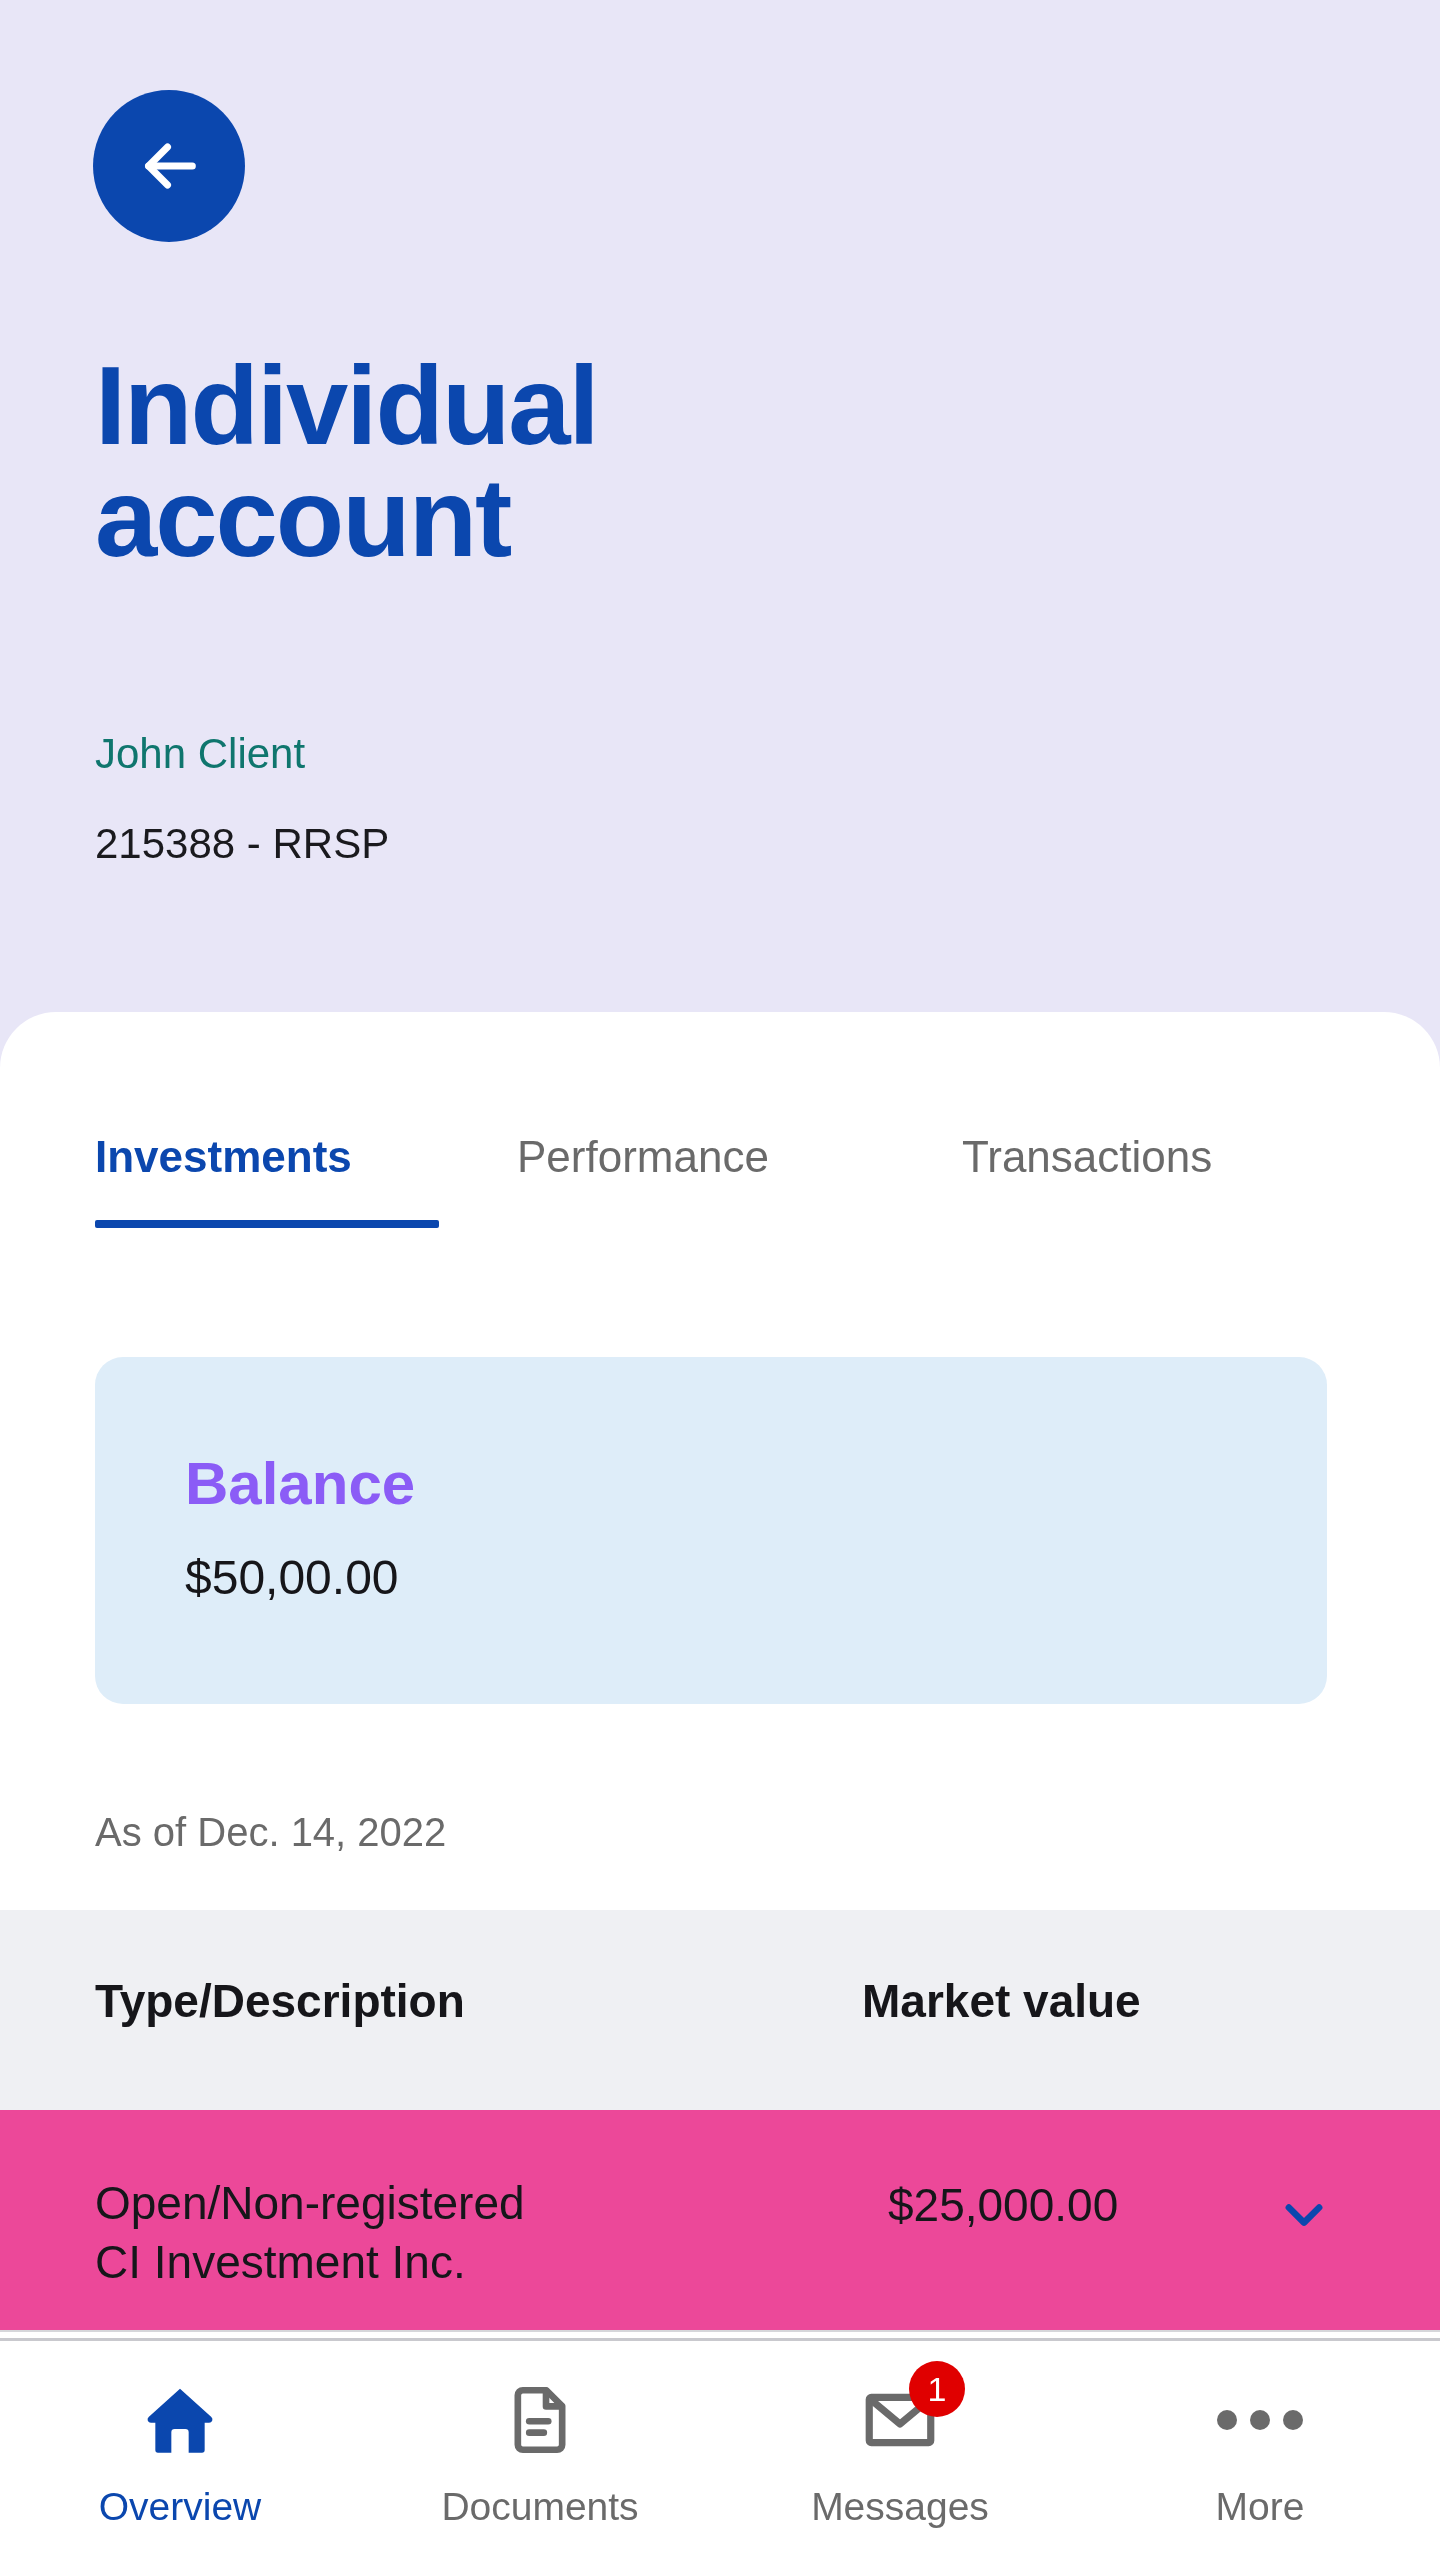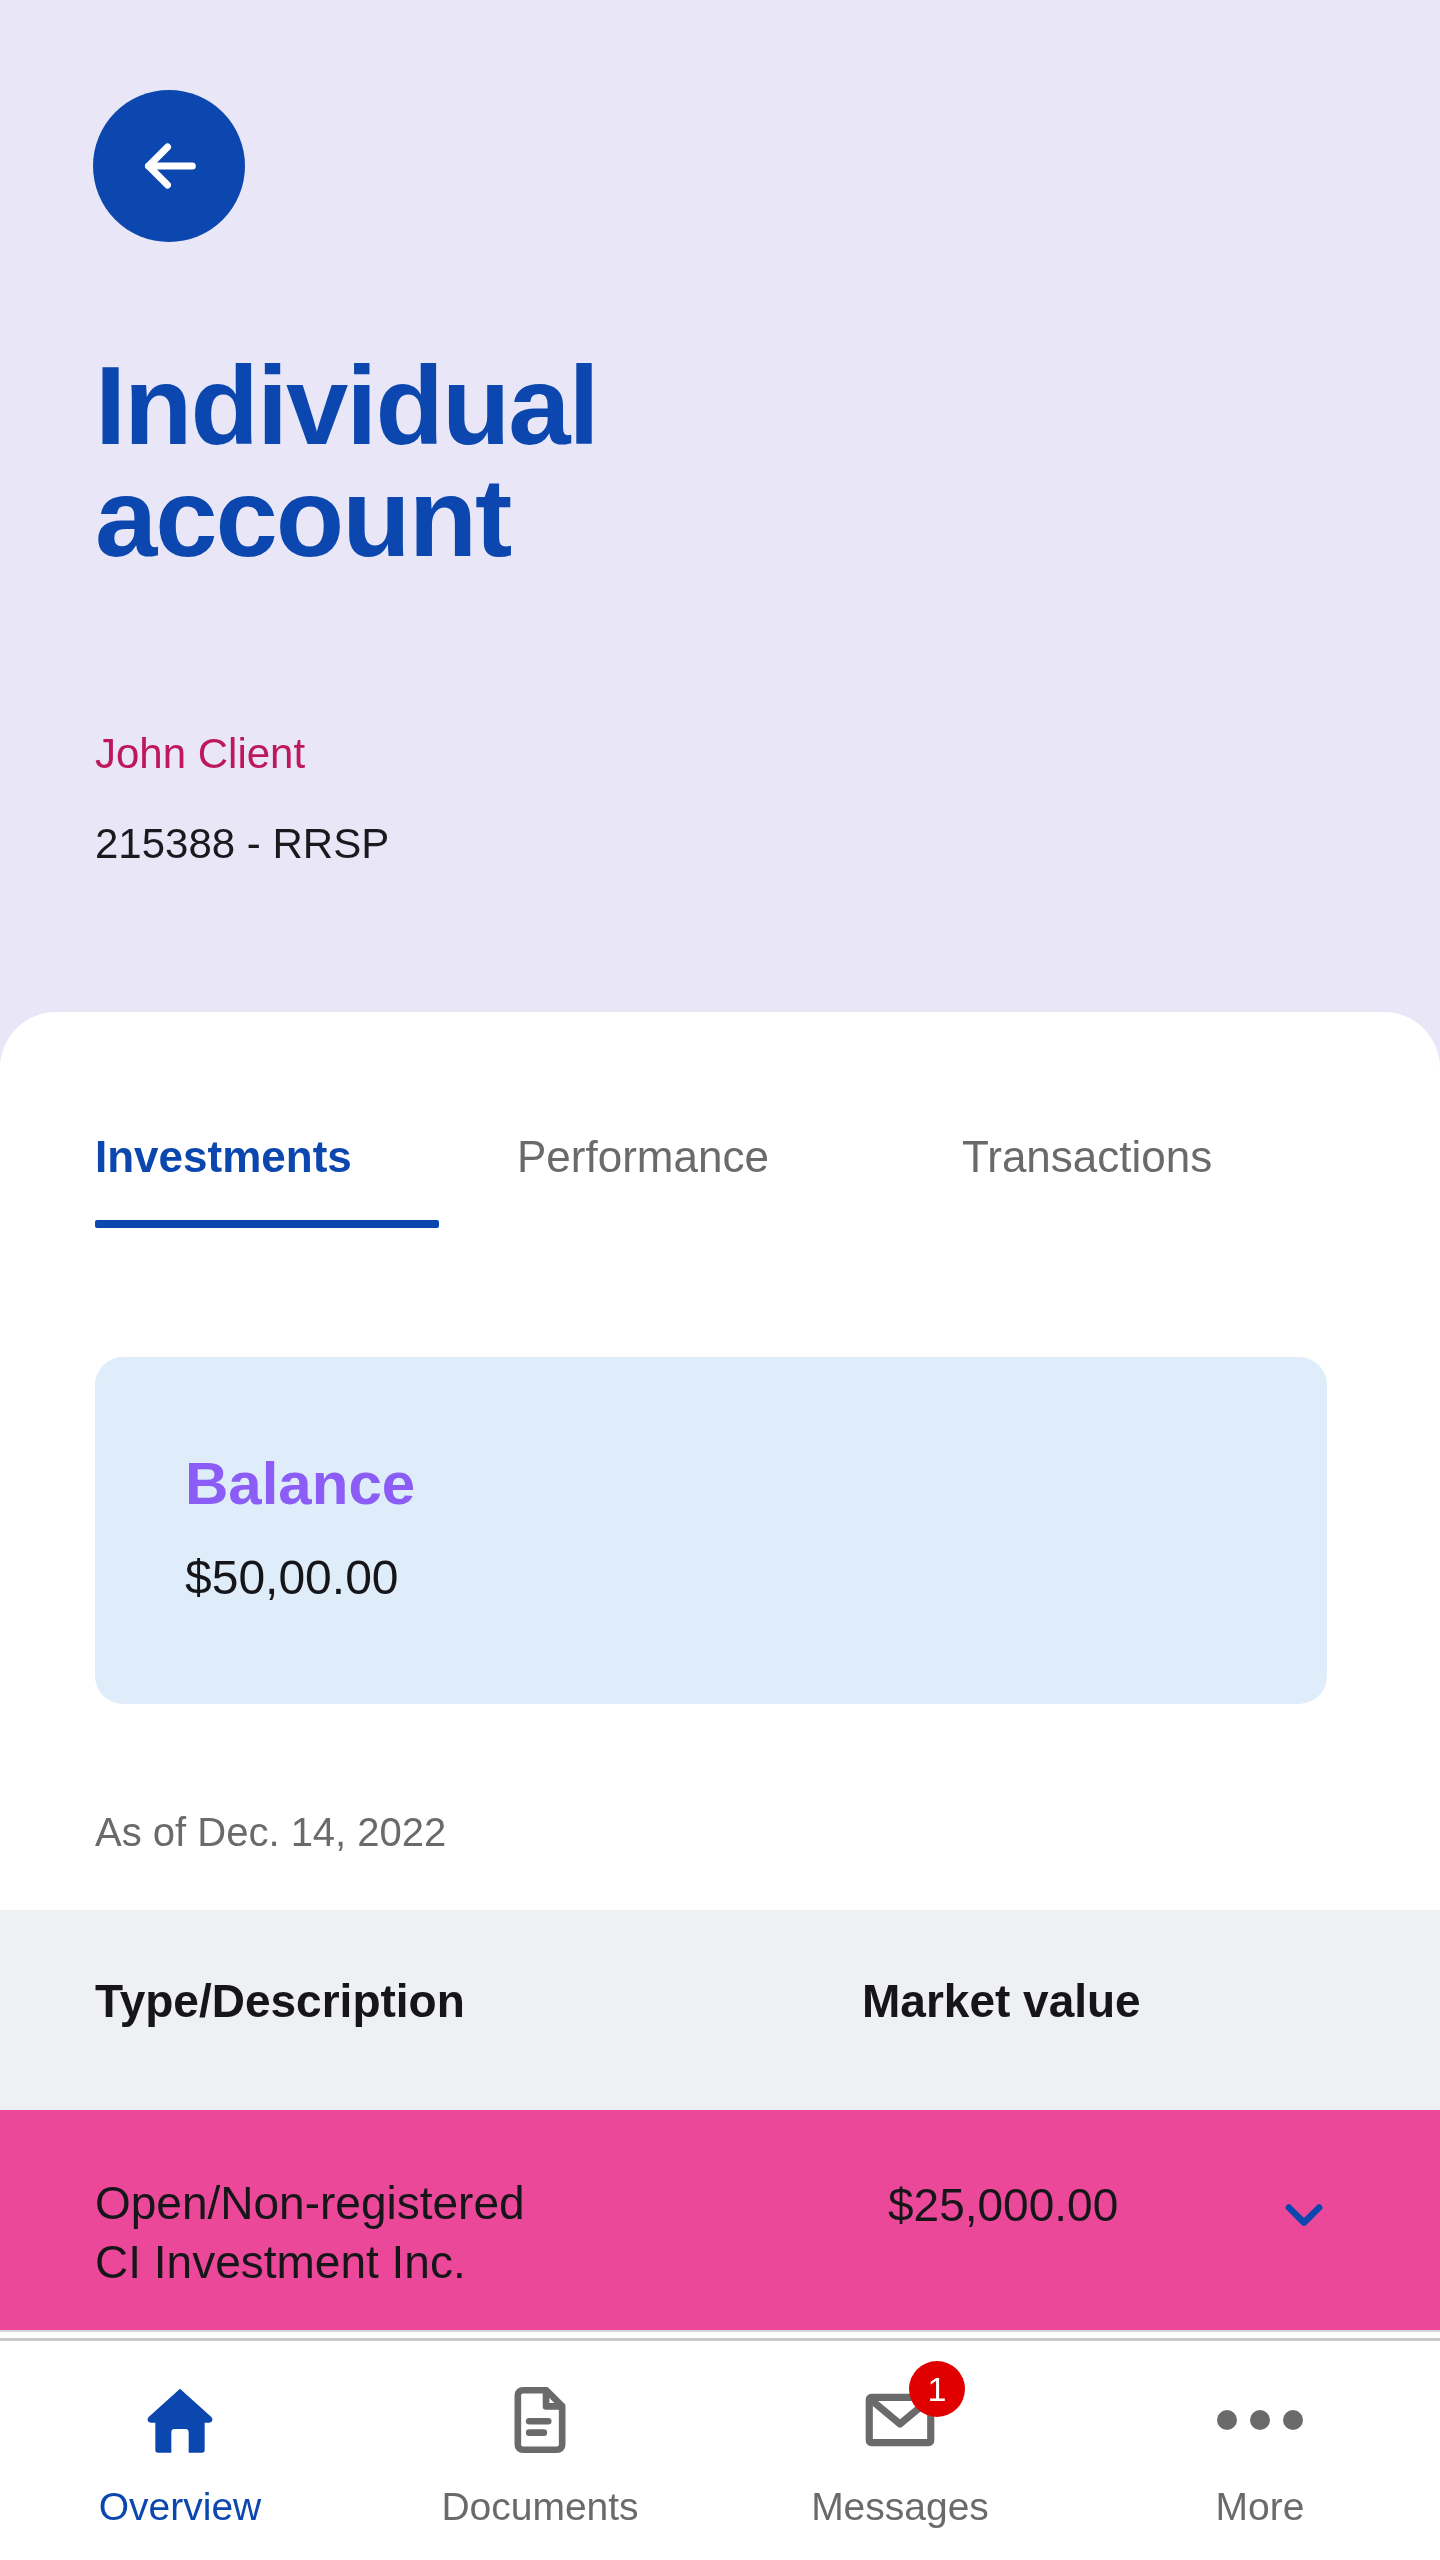--- a/index.html
+++ b/index.html
@@ -37,21 +37,21 @@
     font-size:112px;
     font-weight:800;
     line-height:1.0;
     letter-spacing:-2px;
     color:#0B47AE;
   }
   .client-name {
     position:absolute; left:95px; top:730px;
     font-size:42px;
     font-weight:400;
-    color:#be185d;
+    color:#0f766e;
   }
   .account-id {
     position:absolute; left:95px; top:820px;
     font-size:42px;
     font-weight:400;
     color:#1A1A1E;
   }
 
   
   .sheet {

